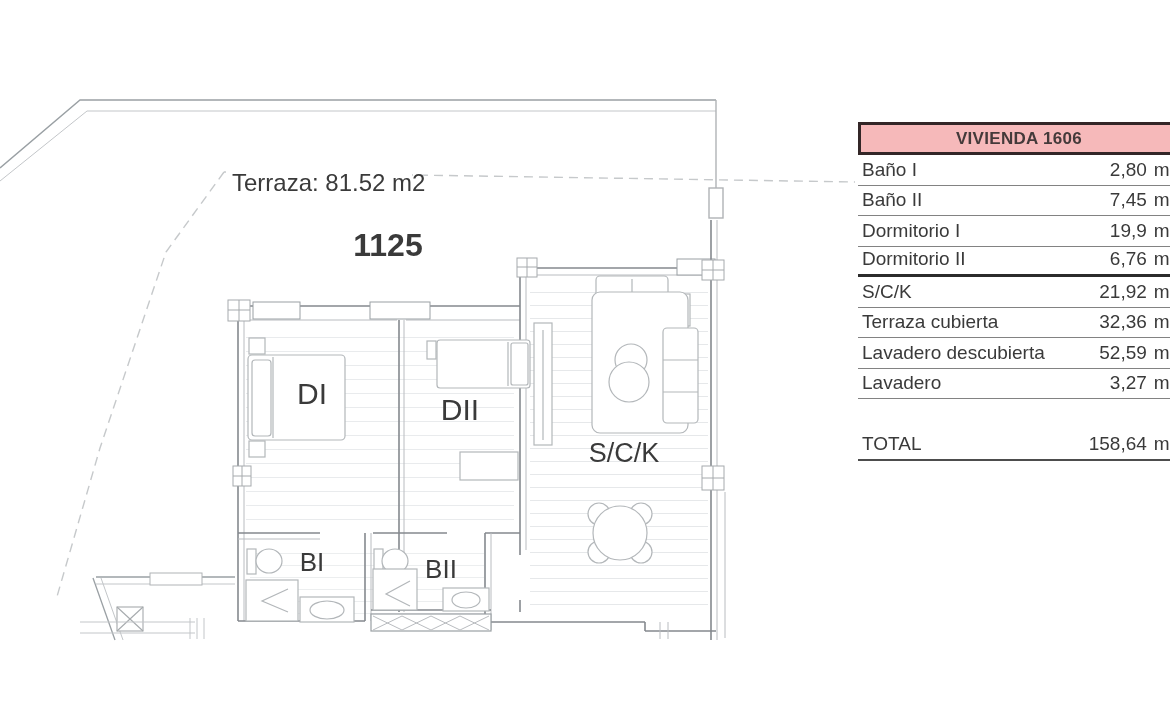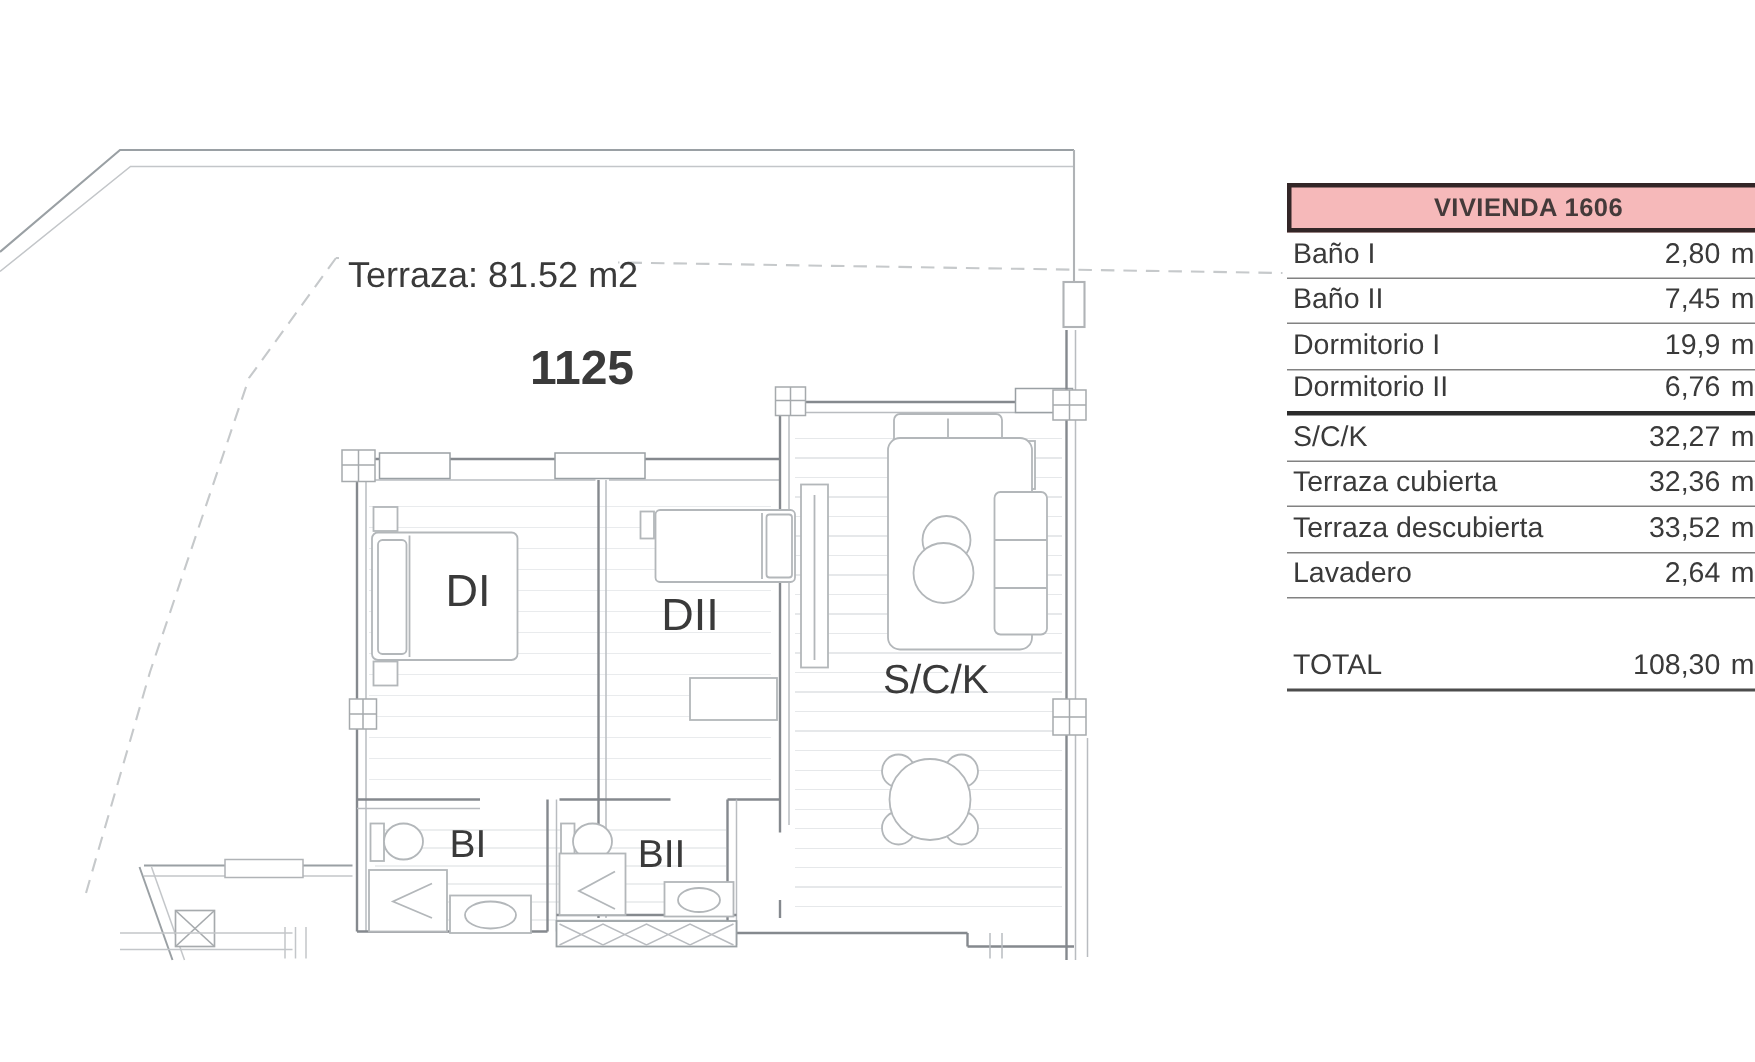--- a/index.html
+++ b/index.html
@@ -251,32 +251,32 @@
   <div class="t-row">
     <span>Dormitorio I</span>
     <span class="t-val"><span>19,9</span><span class="t-unit">m²</span></span>
   </div>
   <div class="t-row thick">
     <span>Dormitorio II</span>
     <span class="t-val"><span>6,76</span><span class="t-unit">m²</span></span>
   </div>
   <div class="t-row">
     <span>S/C/K</span>
-    <span class="t-val"><span>32,27</span><span class="t-unit">m²</span></span>
+    <span class="t-val"><span>21,92</span><span class="t-unit">m²</span></span>
   </div>
   <div class="t-row">
     <span>Terraza cubierta</span>
     <span class="t-val"><span>32,36</span><span class="t-unit">m²</span></span>
   </div>
   <div class="t-row">
-    <span>Terraza descubierta</span>
-    <span class="t-val"><span>33,52</span><span class="t-unit">m²</span></span>
+    <span>Lavadero descubierta</span>
+    <span class="t-val"><span>52,59</span><span class="t-unit">m²</span></span>
   </div>
   <div class="t-row">
     <span>Lavadero</span>
-    <span class="t-val"><span>2,64</span><span class="t-unit">m²</span></span>
+    <span class="t-val"><span>3,27</span><span class="t-unit">m²</span></span>
   </div>
 
   <div class="t-row t-total">
     <span>TOTAL</span>
-    <span class="t-val"><span>108,30</span><span class="t-unit">m²</span></span>
+    <span class="t-val"><span>158,64</span><span class="t-unit">m²</span></span>
   </div>
 </div>
 
 </body></html>

